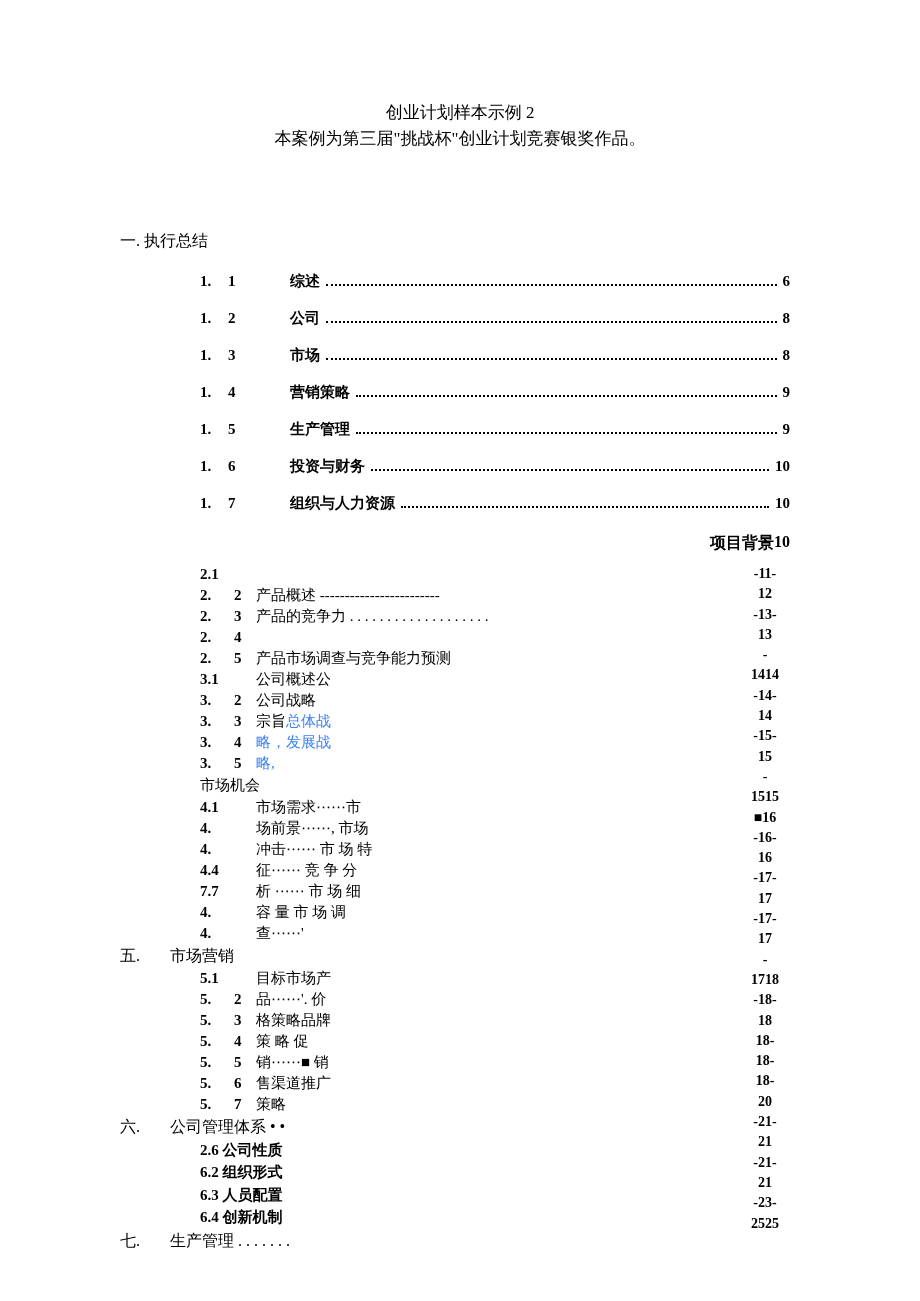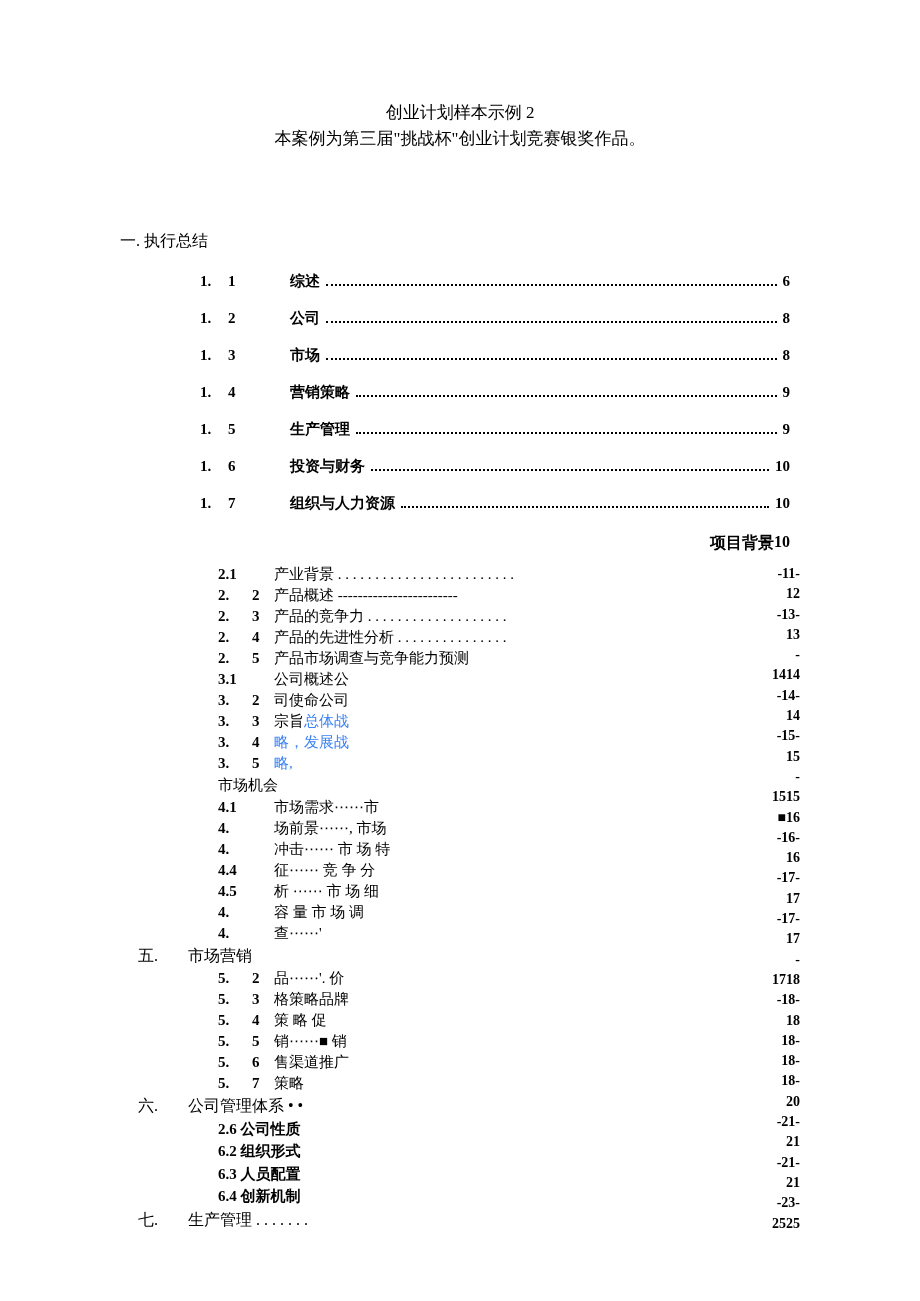--- a/index.html
+++ b/index.html
@@ -60,28 +60,27 @@
     font-weight: bold;
     margin: 20px 0 10px 80px;
     padding-right: 10px;
   }
   .lower-block {
     display: flex;
     margin-top: 8px;
   }
   .left-col {
     flex: 1;
-    margin-left: 18px;
   }
   .right-col {
     width: 70px;
     font-size: 14px;
     font-weight: bold;
     line-height: 1.45;
-    text-align: right;
+    text-align: center;
   }
   .group {
     margin-left: 80px;
     font-size: 15px;
   }
   .item-row {
     display: flex;
     align-items: baseline;
     line-height: 1.4;
   }
@@ -190,54 +189,52 @@
     <span>10</span>
   </div>
 
   <div class="lower-block">
     <div class="left-col">
 
       <div class="group" id="sec2">
           <div class="item-row">
             <span class="item-num">2.1</span>
             <span class="item-sub"></span>
-            <span class="item-text">产业背景 . . . . . . . . . . . . . . . . . . . . . . . .</span>
           </div>
           <div class="item-row">
             <span class="item-num">2.</span>
             <span class="item-sub">2</span>
             <span class="item-text">产品概述 ------------------------</span>
           </div>
           <div class="item-row">
             <span class="item-num">2.</span>
             <span class="item-sub">3</span>
             <span class="item-text">产品的竞争力 . . . . . . . . . . . . . . . . . . .</span>
           </div>
           <div class="item-row">
             <span class="item-num">2.</span>
             <span class="item-sub">4</span>
-            <span class="item-text">产品的先进性分析 . . . . . . . . . . . . . . .</span>
           </div>
           <div class="item-row">
             <span class="item-num">2.</span>
             <span class="item-sub">5</span>
             <span class="item-text">产品市场调查与竞争能力预测</span>
           </div>
         </div>
 
       <div class="group" id="sec3">
           <div class="item-row">
             <span class="item-num">3.1</span>
             <span class="item-sub"></span>
             <span class="item-text">公司概述公</span>
           </div>
           <div class="item-row">
             <span class="item-num">3.</span>
             <span class="item-sub">2</span>
-            <span class="item-text">司使命公司</span>
+            <span class="item-text">公司战略</span>
           </div>
           <div class="item-row">
             <span class="item-num">3.</span>
             <span class="item-sub">3</span>
             <span class="item-text"><span>宗旨</span><span class="red">总体战</span></span>
           </div>
           <div class="item-row">
             <span class="item-num">3.</span>
             <span class="item-sub">4</span>
             <span class="item-text"><span class="red">略，发展战</span></span>
@@ -265,41 +262,46 @@
             <span class="item-num">4.</span>
             <span class="item-sub"></span>
             <span class="item-text">冲击⋯⋯ 市 场 特</span>
           </div>
           <div class="item-row">
             <span class="item-num">4.4</span>
             <span class="item-sub"></span>
             <span class="item-text">征⋯⋯ 竞 争 分</span>
           </div>
           <div class="item-row">
-            <span class="item-num">4.5</span>
+            <span class="item-num">7.7</span>
             <span class="item-sub"></span>
             <span class="item-text">析 ⋯⋯  市 场 细</span>
           </div>
           <div class="item-row">
             <span class="item-num">4.</span>
             <span class="item-sub"></span>
             <span class="item-text">容 量  市 场 调</span>
           </div>
           <div class="item-row">
             <span class="item-num">4.</span>
             <span class="item-sub"></span>
             <span class="item-text">查⋯⋯'</span>
           </div>
         </div>
 
       <div class="roman-row">
         <span class="roman-num">五.</span>
         <span class="roman-label">市场营销</span>
       </div>
       <div class="group" id="sec5">
+          <div class="item-row">
+            <span class="item-num">5.1</span>
+            <span class="item-sub"></span>
+            <span class="item-text">目标市场产</span>
+          </div>
           <div class="item-row">
             <span class="item-num">5.</span>
             <span class="item-sub">2</span>
             <span class="item-text">品⋯⋯'.  价</span>
           </div>
           <div class="item-row">
             <span class="item-num">5.</span>
             <span class="item-sub">3</span>
             <span class="item-text">格策略品牌</span>
           </div>

